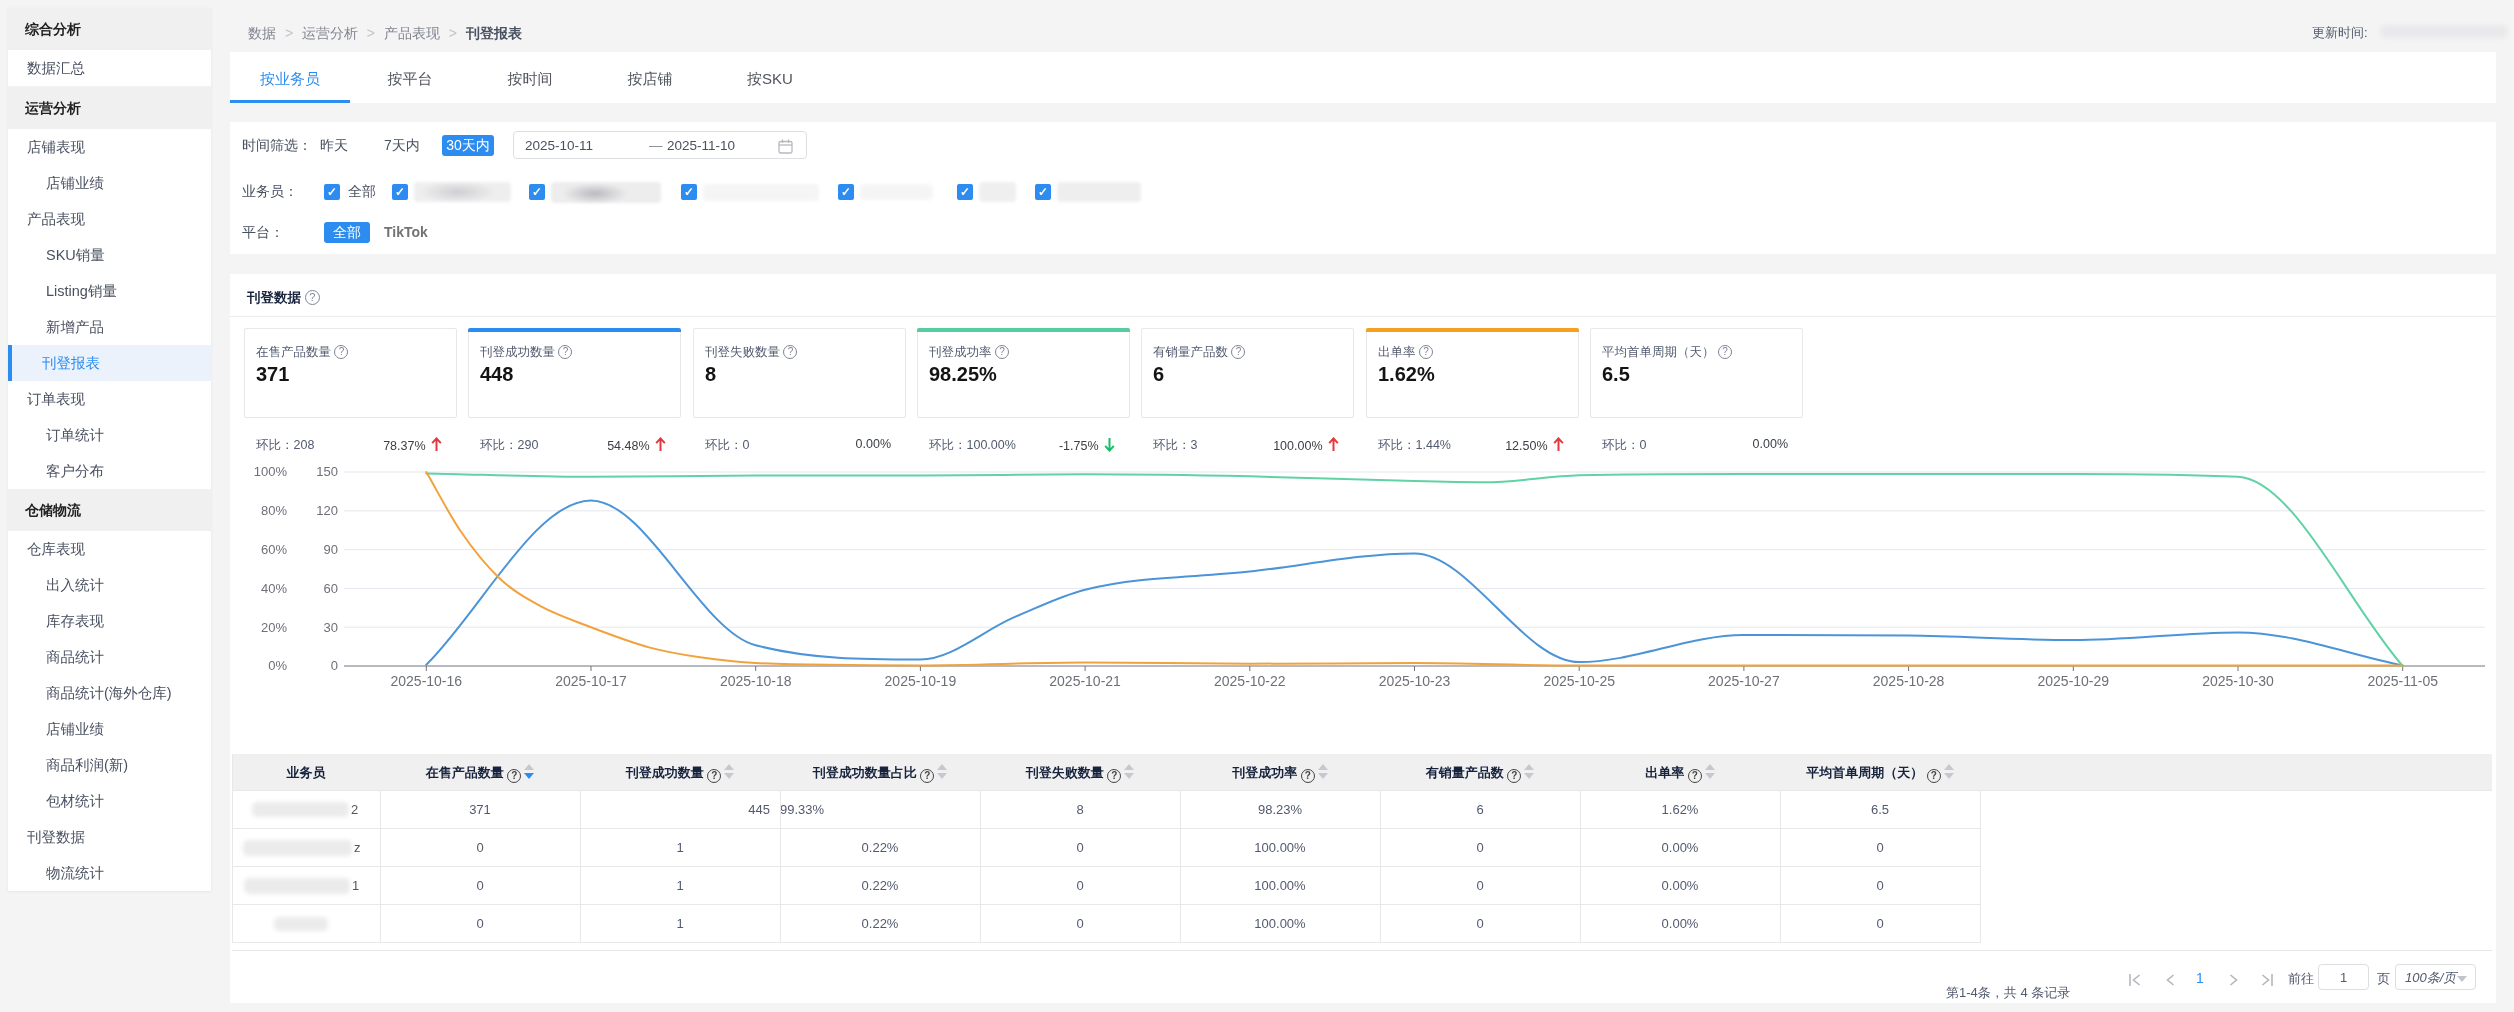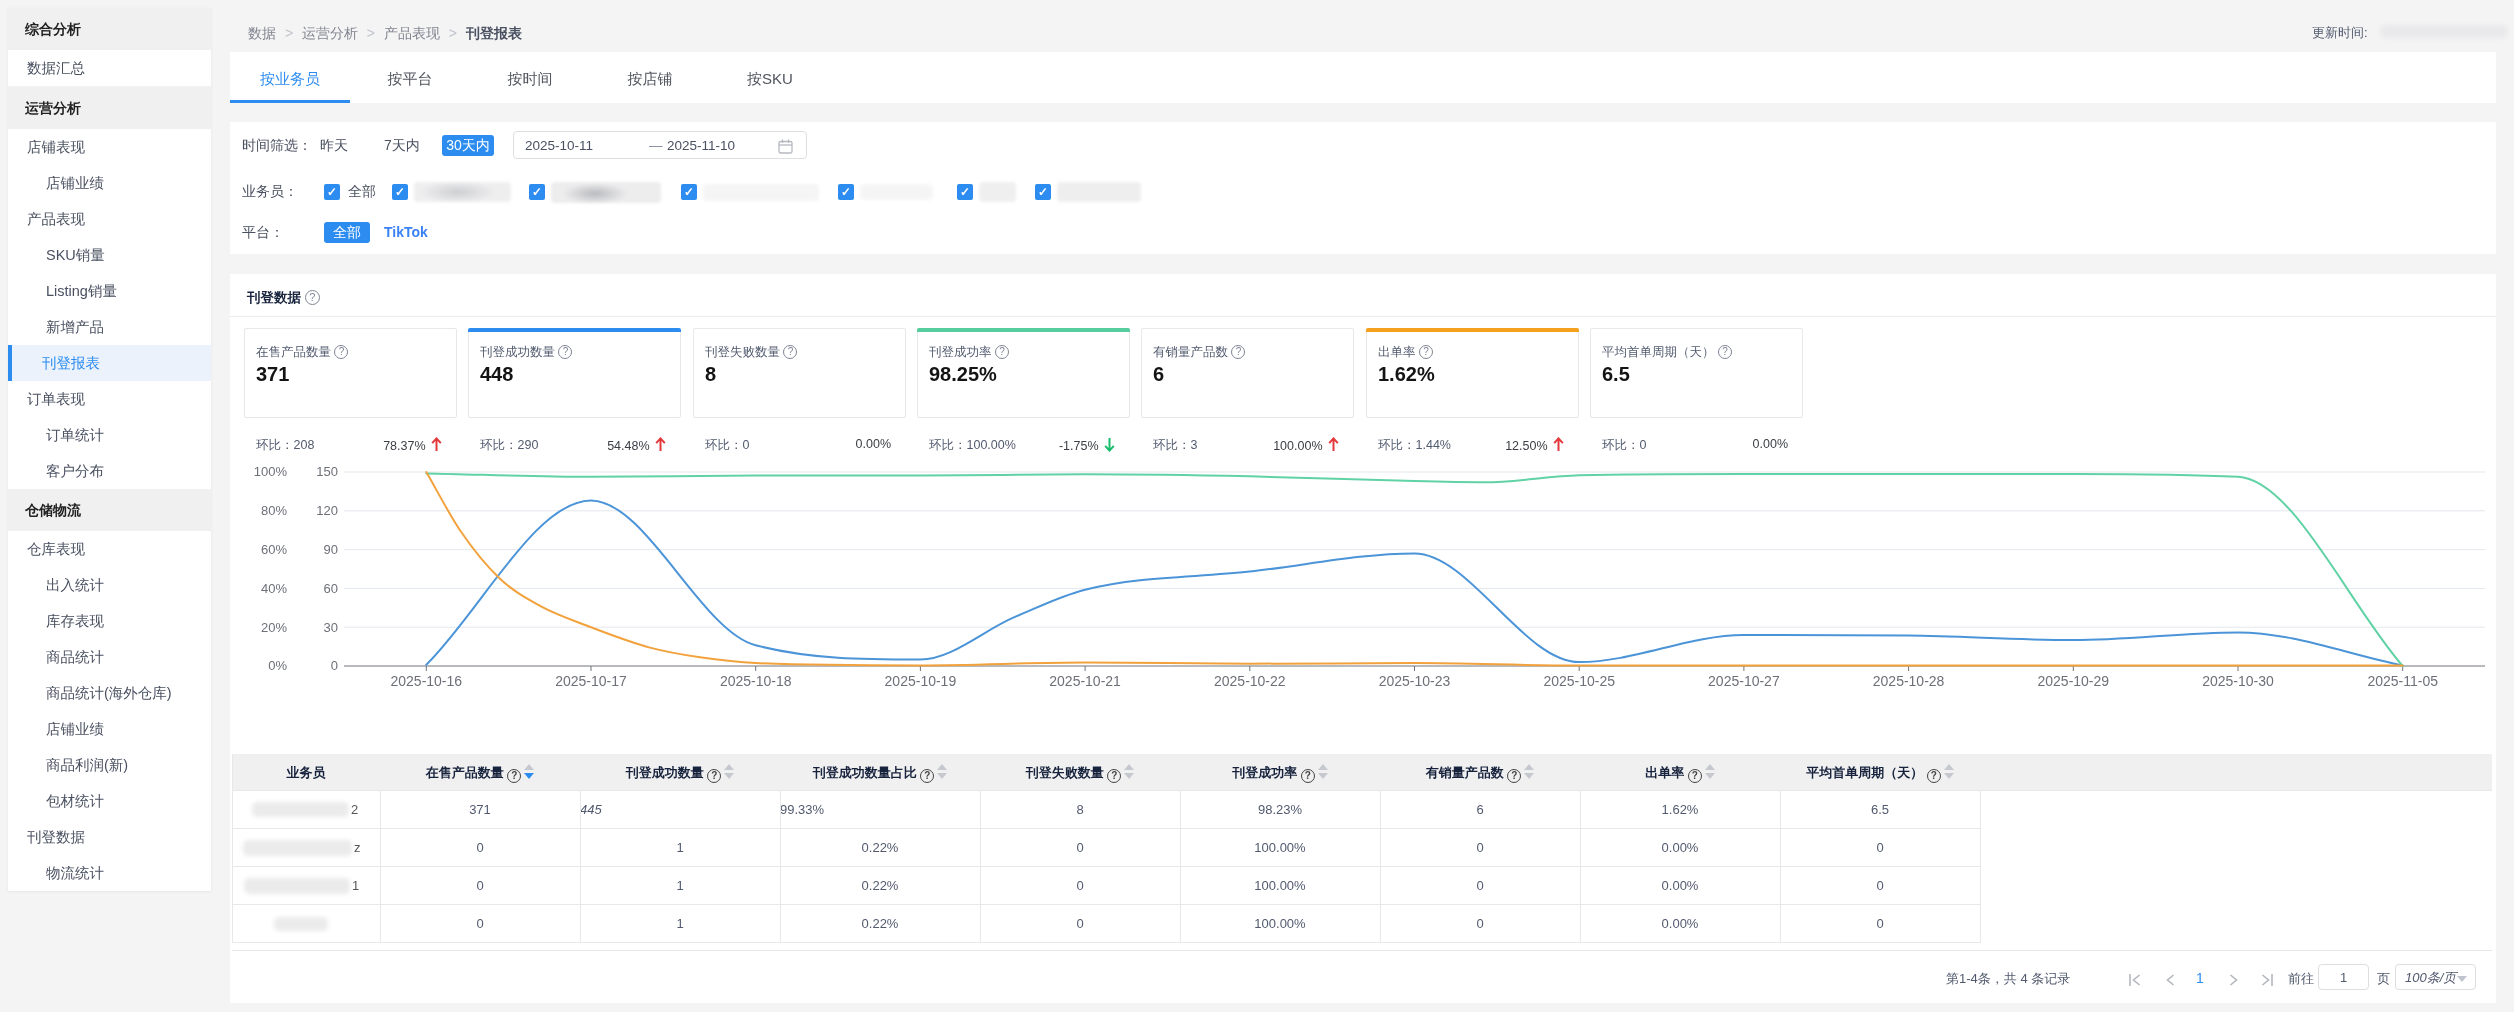--- a/index.html
+++ b/index.html
@@ -132,21 +132,21 @@
 <span class="cb-box" style="left:805px;top:62px;">✓</span>
 <div class="fblur d1" style="left:184px;top:60px;width:97px;height:20px;opacity:0.9;"></div>
 <div class="fblur d2" style="left:321px;top:60px;width:110px;height:21px;opacity:1.0;"></div>
 <div class="fblur" style="left:473px;top:62px;width:116px;height:17px;opacity:0.55;"></div>
 <div class="fblur" style="left:630px;top:62px;width:73px;height:16px;opacity:0.5;"></div>
 <div class="fblur" style="left:749px;top:60px;width:37px;height:20px;opacity:0.85;"></div>
 <div class="fblur" style="left:827px;top:60px;width:84px;height:20px;opacity:0.9;"></div>
   <span class="abs" style="left:118px;top:61px;">全部</span>
   <div class="flabel" style="top:102px;">平台：</div>
   <div class="chip" style="left:94px;top:100px;width:46px;height:21px;line-height:21px;">全部</div>
-  <span class="abs" style="left:154px;top:102px;font-weight:bold;color:#3b82f6;">TikTok</span>
+  <span class="abs" style="left:154px;top:102px;font-weight:bold;color:#737373;">TikTok</span>
 </div>
 
 <div id="main">
   <div id="ptitle">刊登数据 <span class="qi">?</span></div>
   <div id="psep"></div>
 <div class="card" style="left:14px;">
 <div class="ct">在售产品数量 <span class="qi">?</span></div>
 <div class="cn">371</div>
 <div class="cb">
         <span>环比：208</span>
@@ -275,21 +275,21 @@
 <div class="thc" style="left:1348px;width:200px;">出单率 <span class="qh">?</span><span class="carets"><i class="cu"></i><i class="cd" style="border-top-color:#c5c8ce;"></i></span></div>
 <div class="thc" style="left:1548px;width:200px;">平均首单周期（天） <span class="qh">?</span><span class="carets"><i class="cu"></i><i class="cd" style="border-top-color:#c5c8ce;"></i></span></div>
     </div>
     <div id="tbody">
 <div class="trow" style="top:0px;">
           <div class="tdc" style="left:0;width:148px;">
             <span class="nblur" style="left:20px;width:97px;height:15px;top:11px;"></span>
             <span style="position:absolute;left:119px;top:12px;color:#555;line-height:14px;">2</span>
           </div>
           <div class="tdc" style="left:148px;width:200px;text-align:center;">371</div>
-          <div class="tdc" style="left:348px;width:200px;text-align:left;font-style:italic;">445</div>
+          <div class="tdc" style="left:338px;width:200px;text-align:right;">445</div>
           <div class="tdc" style="left:548px;width:200px;text-align:left;">99.33%</div>
           <div class="tdc" style="left:748px;width:200px;text-align:center;">8</div>
           <div class="tdc" style="left:948px;width:200px;text-align:center;">98.23%</div>
           <div class="tdc" style="left:1148px;width:200px;text-align:center;">6</div>
           <div class="tdc" style="left:1348px;width:200px;text-align:center;">1.62%</div>
           <div class="tdc" style="left:1548px;width:200px;text-align:center;">6.5</div>
         </div>
 <div class="trow" style="top:38px;">
           <div class="tdc" style="left:0;width:148px;">
             <span class="nblur" style="left:11px;width:109px;height:16px;top:11px;"></span>
@@ -341,21 +341,21 @@
 <div style="position:absolute;left:948px;top:0;width:1px;height:152px;background:#e8e8e8;"></div>
 <div style="position:absolute;left:1148px;top:0;width:1px;height:152px;background:#e8e8e8;"></div>
 <div style="position:absolute;left:1348px;top:0;width:1px;height:152px;background:#e8e8e8;"></div>
 <div style="position:absolute;left:1548px;top:0;width:1px;height:152px;background:#e8e8e8;"></div>
 <div style="position:absolute;left:1748px;top:0;width:1px;height:152px;background:#e8e8e8;"></div>
       </div>
     <div style="position:absolute;left:0;top:0;width:1px;height:189px;background:#e8e8e8;"></div>
     <div style="position:absolute;left:0;top:196px;width:2260px;height:1px;background:#e8e8e8;"></div>
   </div>
   <div id="pager">
-    <span class="pgi" style="left:1716px;">第1-4条，共 4 条记录</span>
+    <span class="pgi" style="left:1716px;margin-top:14px;">第1-4条，共 4 条记录</span>
     <svg class="pgi" style="left:1898px;top:9px;" width="14" height="14" viewBox="0 0 14 14">
         <path d="M2 1 V13 M11.5 2 L5.5 7 L11.5 12" fill="none" stroke="#b4b7bd" stroke-width="1.6"></path>
       </svg>
     <svg class="pgi" style="left:1934px;top:9px;" width="14" height="14" viewBox="0 0 14 14">
         <path d="M9.5 2 L3.5 7 L9.5 12" fill="none" stroke="#b4b7bd" stroke-width="1.6"></path>
       </svg>
     <span class="pgi" style="left:1966px;color:#2d8cf0;font-size:14px;">1</span>
     <svg class="pgi" style="left:1996px;top:9px;" width="14" height="14" viewBox="0 0 14 14">
         <path d="M4.5 2 L10.5 7 L4.5 12" fill="none" stroke="#b4b7bd" stroke-width="1.6"></path>
       </svg>

